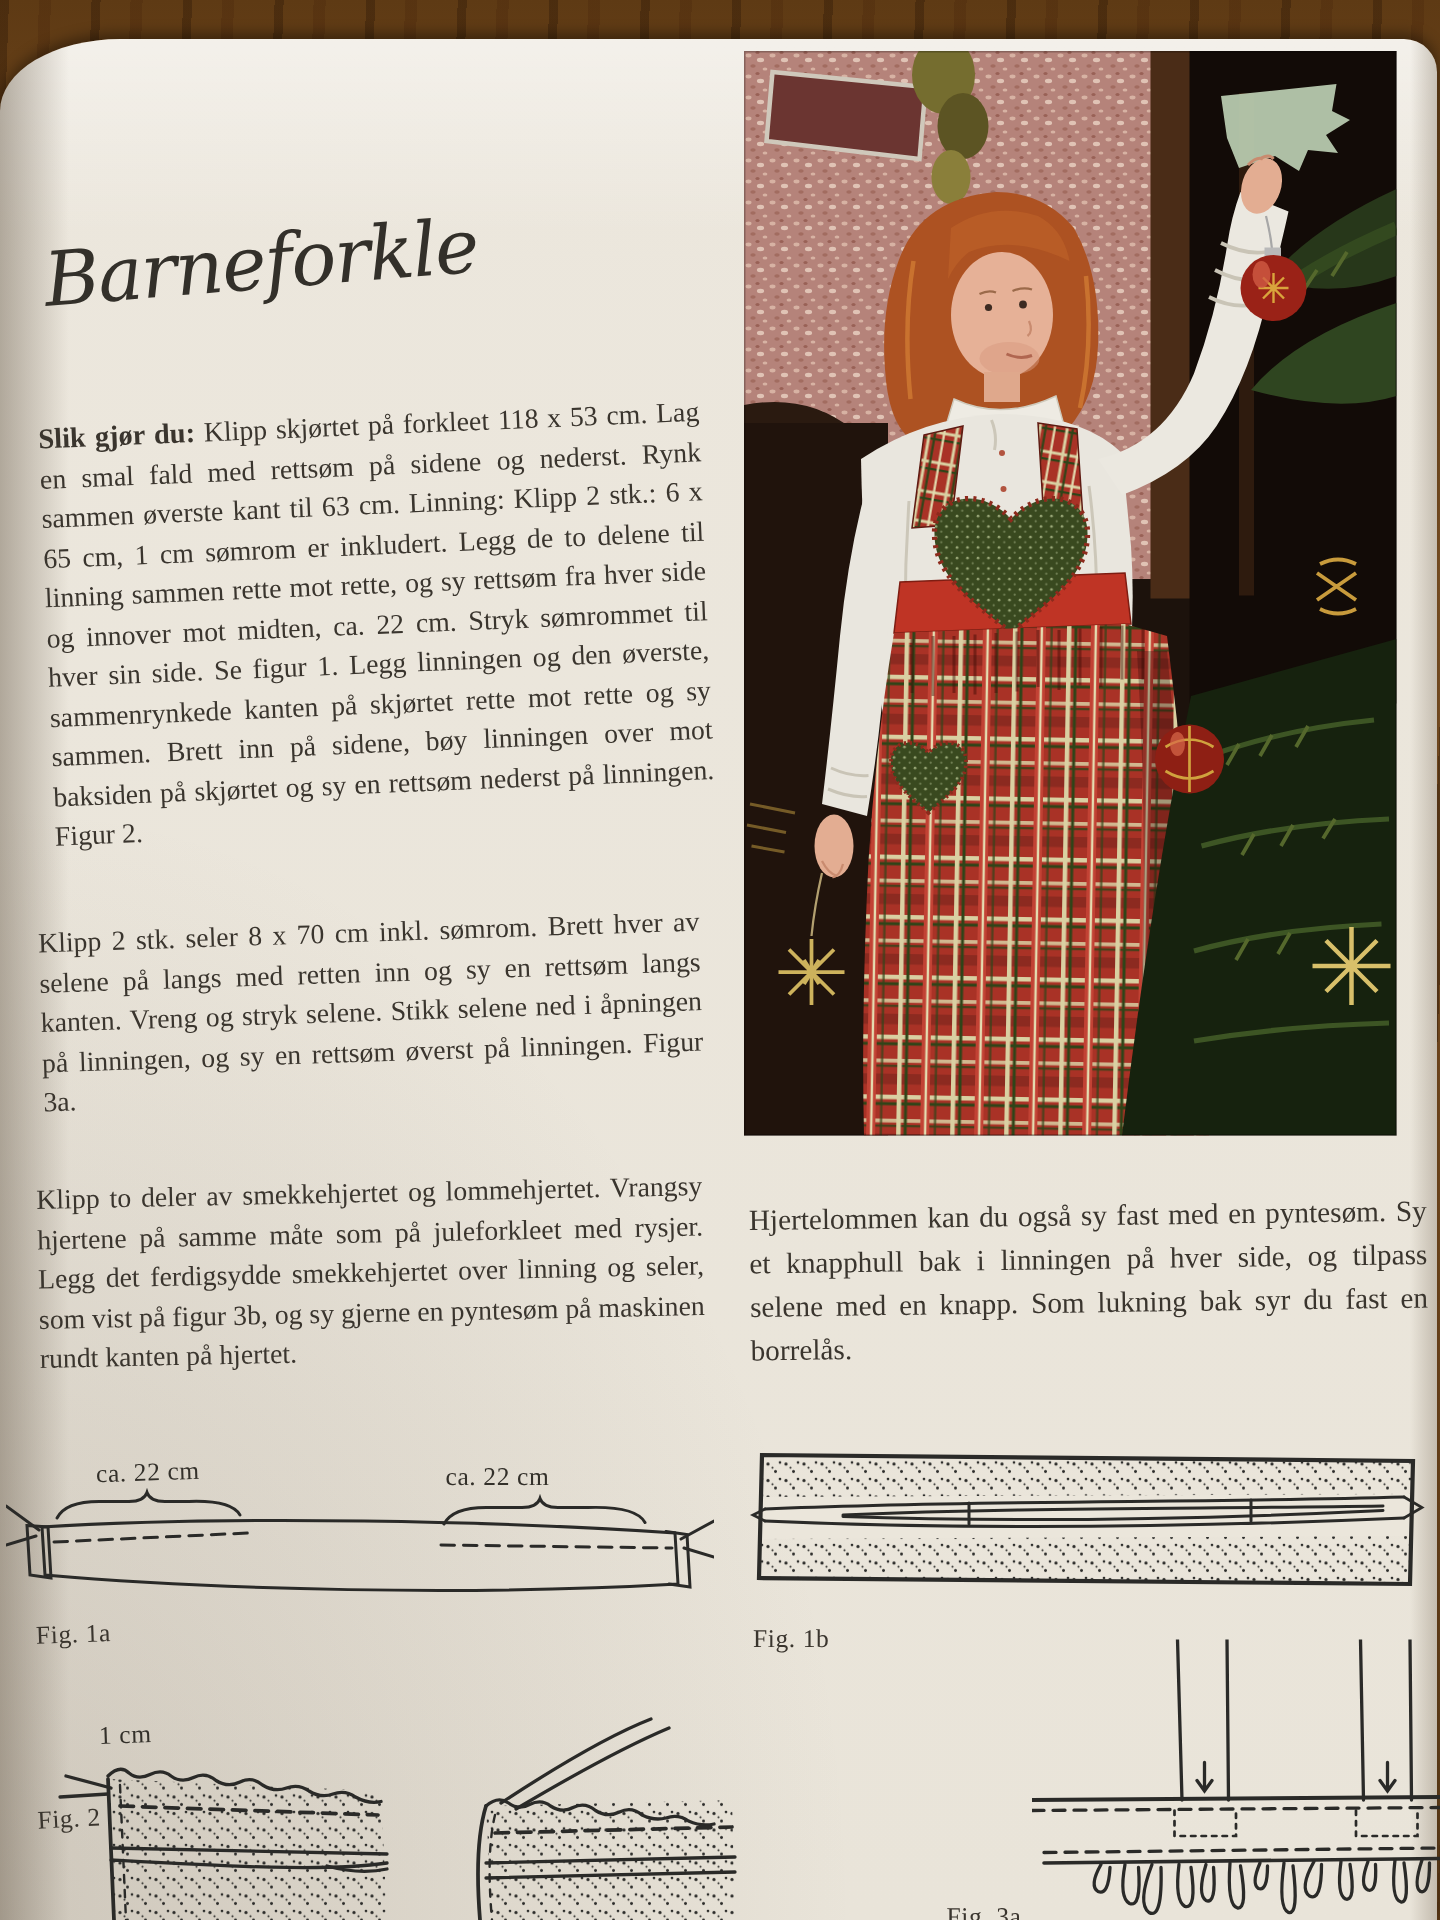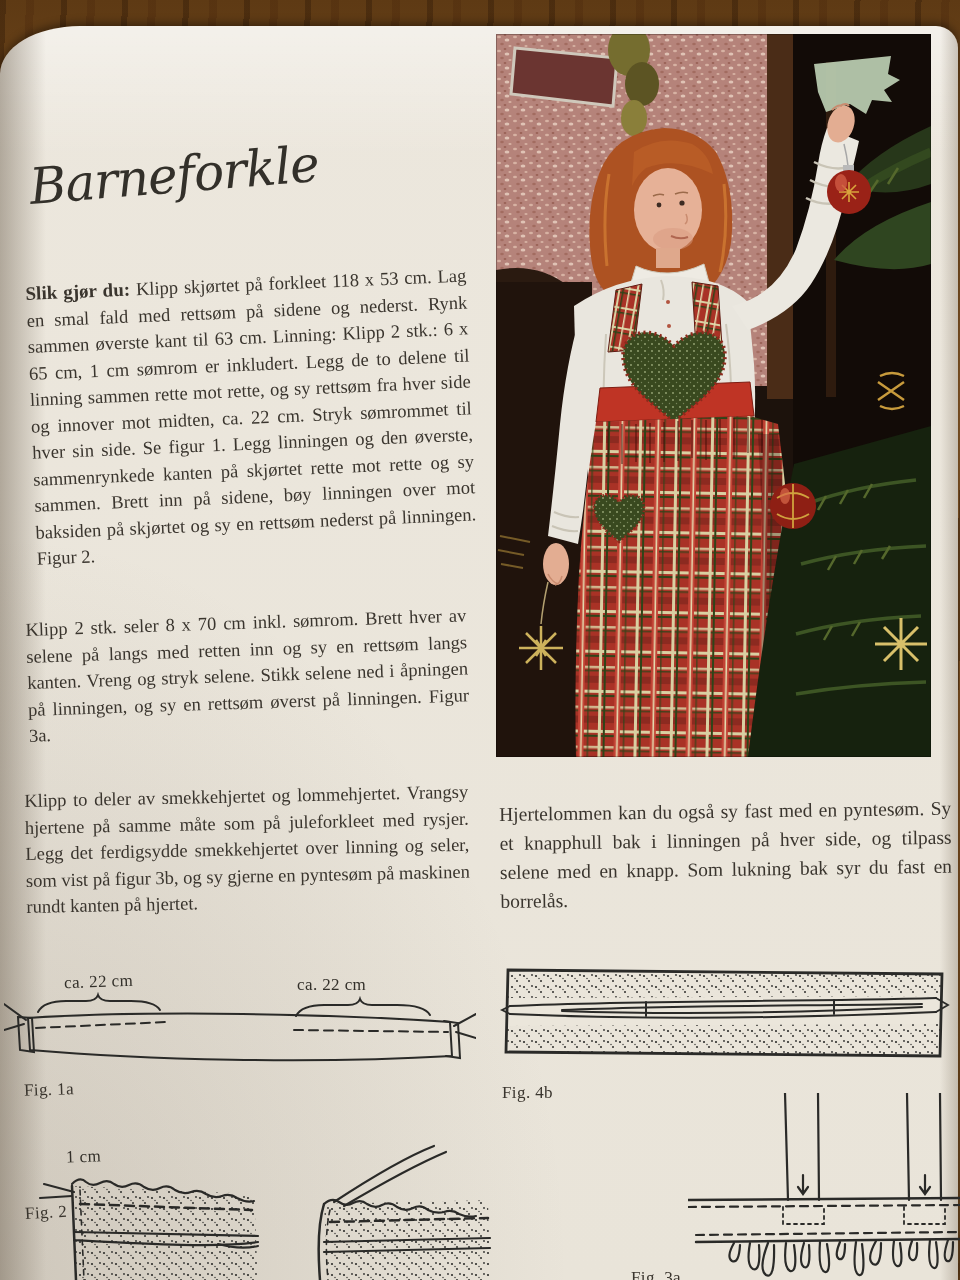--- a/index.html
+++ b/index.html
@@ -253,21 +253,21 @@
     <g stroke="#2a2a28" stroke-width="2" fill="none" stroke-linecap="round">
       <path d="M12,44 C150,38 300,40 438,36"></path>
       <path d="M12,52 C150,58 300,56 438,50"></path>
       <path d="M64,48 C180,43 300,44 424,42"></path>
       <path d="M64,49 C180,53 300,51 424,45"></path>
       <path d="M148,40 L148,54 M336,38 L336,52"></path>
       <path d="M438,36 L450,43 L438,50" stroke-width="1.8"></path>
       <path d="M12,44 L4,48 L12,52" stroke-width="1.8"></path>
     </g>
   </svg>
-  <div class="abs figlabel" style="left:502px;top:1083px;">Fig. 4b</div>
+  <div class="abs figlabel" style="left:502px;top:1083px;">Fig. 1b</div>
 
   <div class="abs figann" style="left:66px;top:1147px;transform:rotate(-2deg);">1 cm</div>
   <div class="abs figlabel" style="left:25px;top:1203px;transform:rotate(-3deg);">Fig. 2</div>
   <svg class="abs" style="left:18px;top:1140px;" width="478" height="140" viewBox="0 0 478 140">
 
     <path d="M54,46 L236,54 L240,140 L58,140 z" fill="url(#stip)"></path>
     <g stroke="#2a2a28" stroke-width="2.2" fill="none" stroke-linecap="round">
       <path d="M54,44 q8,-8 14,-2 q6,5 14,1 q8,-4 14,1 q7,5 15,1 q8,-4 15,2 q8,5 16,1 q8,-4 15,2 q8,5 16,2 q8,-3 15,2 q8,5 16,2 q8,-3 15,2 q9,5 17,3"></path>
       <path d="M62,64 L234,70" stroke-dasharray="9,6" stroke-width="2.5"></path>
       <path d="M54,46 L58,140" stroke-width="2.5"></path>

